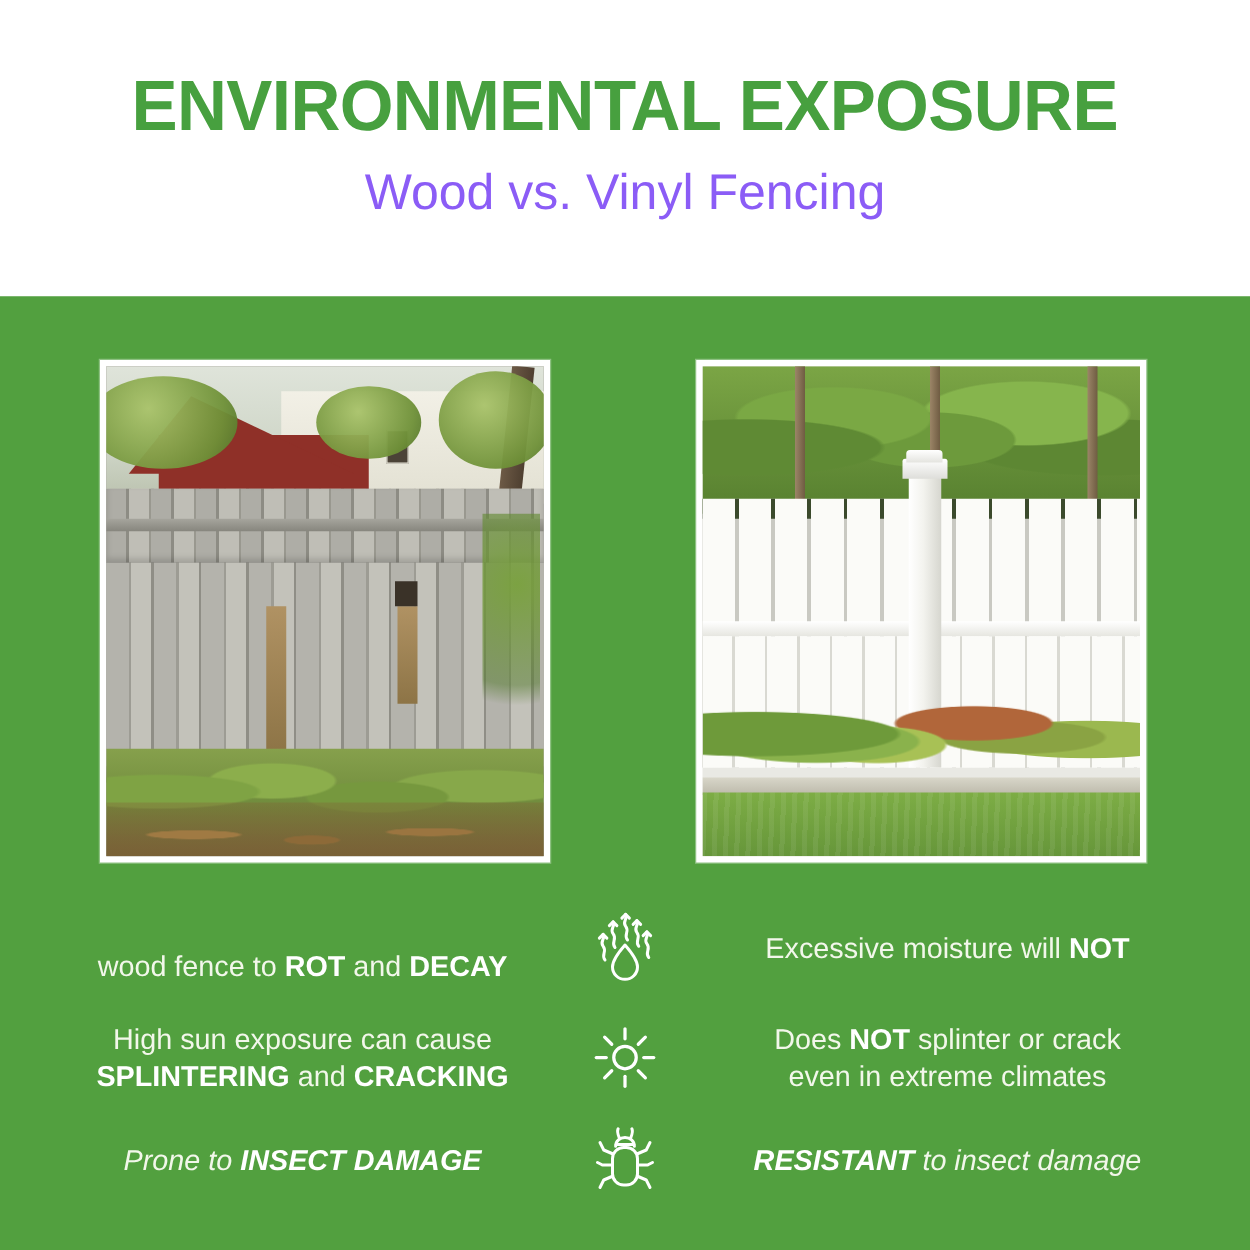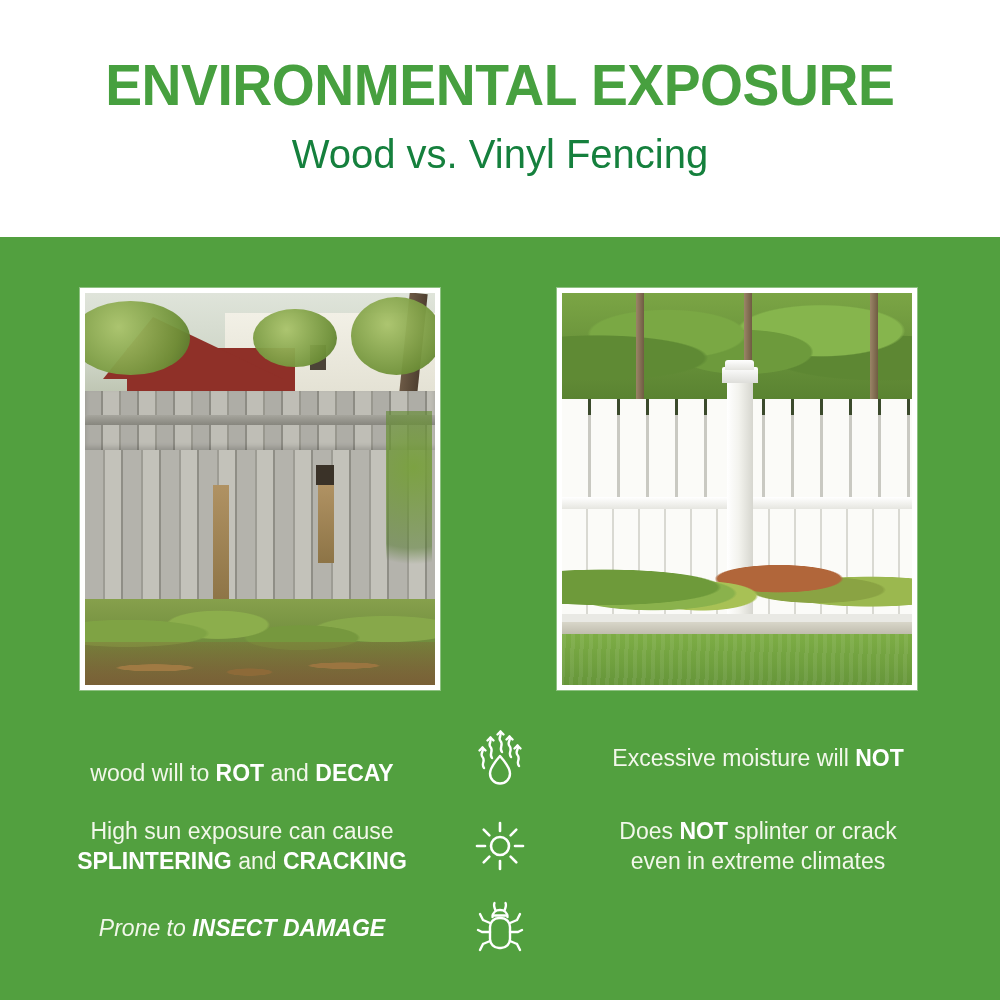--- a/index.html
+++ b/index.html
@@ -40,21 +40,21 @@
     text-align:center;
     white-space:nowrap;
     font-stretch:condensed;
     transform:scaleX(0.97);
   }
 
   .sub-title {
     margin-top:16px;
     font-size:40px;
     font-weight:400;
-    color:#15803d;
+    color:#8b5cf6;
     line-height:1.1;
     text-align:center;
     white-space:nowrap;
   }
 
   
   .green-panel {
     position:absolute;
     left:0; top:237px;
     width:1000px; height:763px;
@@ -361,21 +361,21 @@
         </div>
       </div>
 
     </div>
 
     <div class="rows">
 
       <div class="row r1">
         <div class="cell left">
           <br>
-          <span>wood will to </span><b>ROT</b><span> and </span><b>DECAY</b>
+          <span>wood fence to </span><b>ROT</b><span> and </span><b>DECAY</b>
         </div>
 
         <div class="icon-cell">
           <svg width="56" height="60" viewBox="0 0 56 60">
             <g fill="none" stroke="#ffffff" stroke-width="2.4" stroke-linecap="round" stroke-linejoin="round">
               <path d="M28 28 C21 36 18 41 18 45.5 A10 10 0 0 0 38 45.5 C38 41 35 36 28 28 Z"></path>
               <path d="M12 40 C8.5 36 14 33 10.5 29 C7.5 25.5 12.5 23 10.5 19.5"></path>
               <path d="M10.5 19.5 l-3 3 M10.5 19.5 l3 3"></path>
               <path d="M20 30 C16.5 26 22 23 18.5 19 C15.5 15.5 20.5 13 18.5 9.5"></path>
               <path d="M18.5 9.5 l-3 3 M18.5 9.5 l3 3"></path>
@@ -438,17 +438,20 @@
               <path d="M16 23 L9 20 M9 20 L6 14"></path>
               <path d="M16 32 L8 32 M8 32 L4 30"></path>
               <path d="M16 41 L9 44 M9 44 L6 50"></path>
               <path d="M36 23 L43 20 M43 20 L46 14"></path>
               <path d="M36 32 L44 32 M44 32 L48 30"></path>
               <path d="M36 41 L43 44 M43 44 L46 50"></path>
             </g>
           </svg>
         </div>
 
+        <div class="cell right">
+          <b>RESISTANT</b><span> to insect damage</span>
+        </div>
       </div>
 
     </div>
   </div>
 </div>
 
 </body></html>

